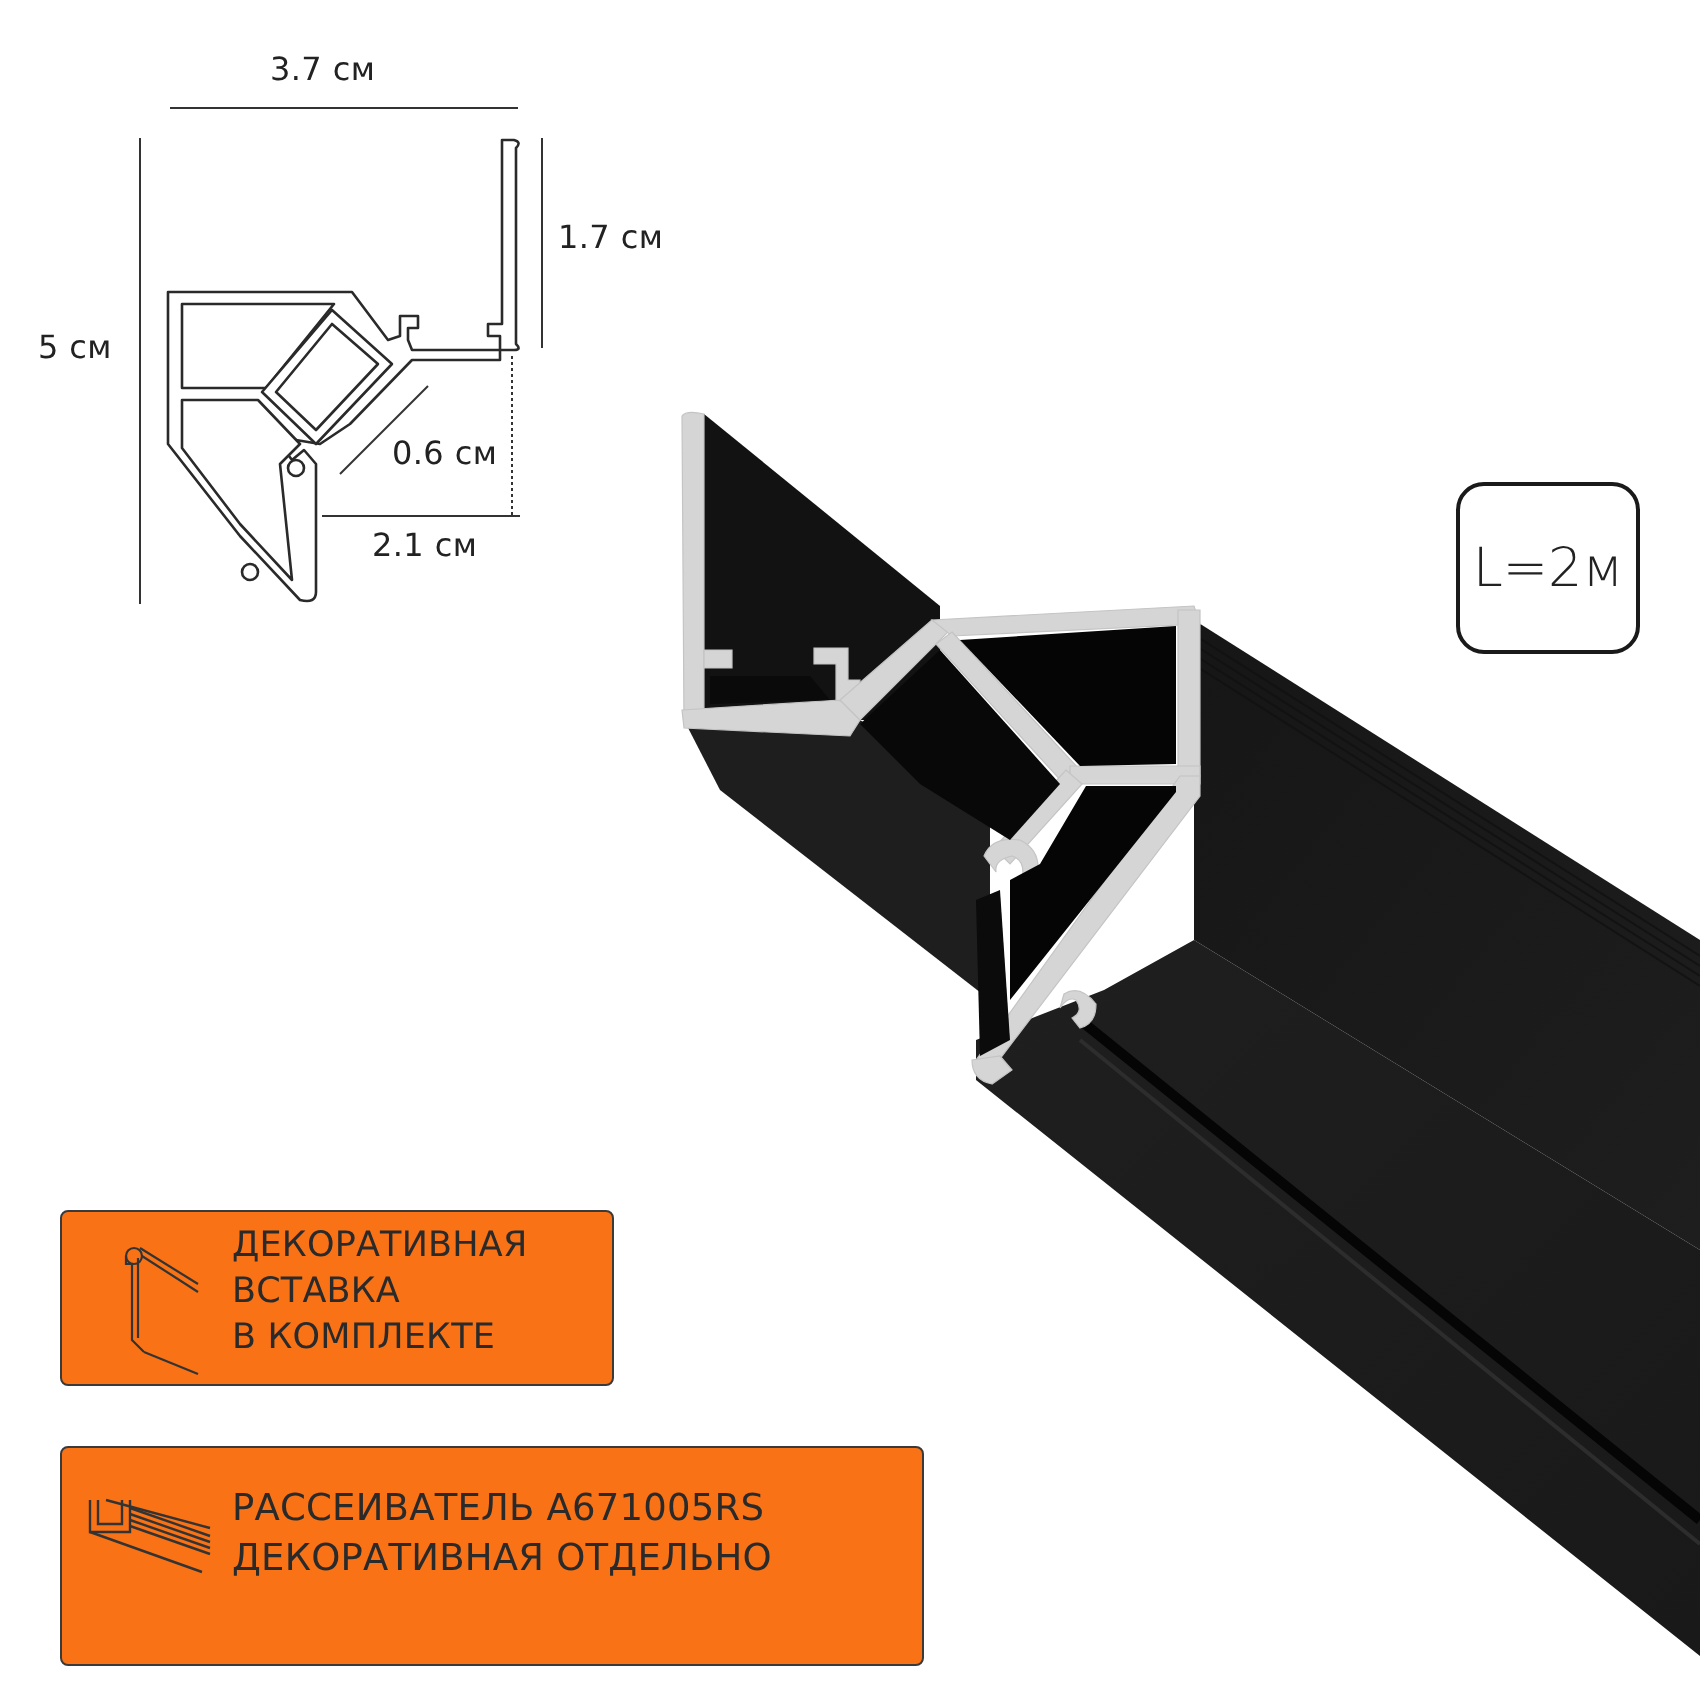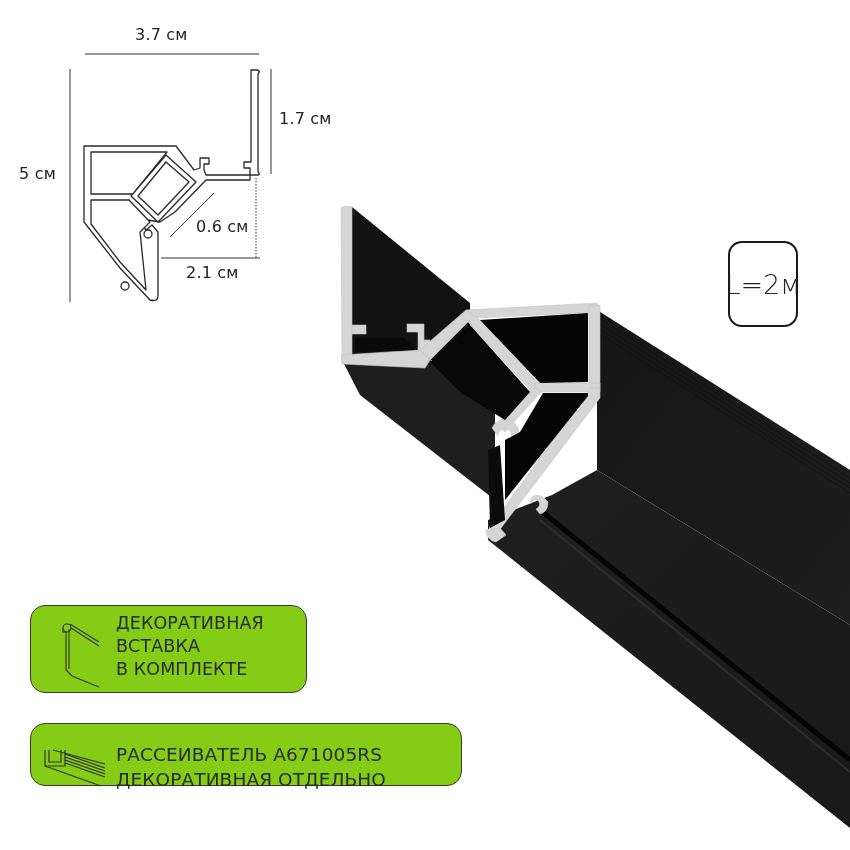--- a/index.html
+++ b/index.html
@@ -1,26 +1,26 @@
 <!DOCTYPE html>
 <html><head>
   <meta charset="utf-8">
   <style>
     html, body { margin: 0; padding: 0; background: #ffffff; }
     body { width: 850px; height: 850px; position: relative; overflow: hidden;
            font-family: "DejaVu Sans", sans-serif; color: #1a1a1a; }
     .abs { position: absolute; }
     .dim-label { font-size: 16px; color: #222; white-space: nowrap; letter-spacing: 0.2px; }
-    .length-badge { left: 728px; top: 241px; width: 70px; height: 86px;
+    .length-badge { left: 728px; top: 241px; width: 92px; height: 86px;
                     border: 2px solid #1a1a1a; border-radius: 14px; box-sizing: border-box;
                     display: flex; align-items: center; justify-content: center;
                     font-size: 27px; font-weight: 300; color: #222; }
-    .info-box { border: 1.5px solid #3a3a3a; border-radius: 15px; box-sizing: border-box; background: #84cc16; }
+    .info-box { border: 1.5px solid #3a3a3a; border-radius: 4px; box-sizing: border-box; background: #f97316; }
     .info-box-1 { left: 30px; top: 605px; width: 277px; height: 88px; }
-    .info-box-2 { left: 30px; top: 723px; width: 432px; height: 63px; }
+    .info-box-2 { left: 30px; top: 723px; width: 432px; height: 110px; }
     .info-text { font-size: 17.5px; line-height: 23px; color: #2a2a2a; white-space: nowrap; letter-spacing: 0.1px; }
     svg { position: absolute; overflow: visible; }
   </style>
 </head>
 <body>
 
 <svg width="300" height="320" style="left:0; top:0;" viewBox="0 0 300 320">
   <g stroke="#333" stroke-width="1" fill="none">
 
     <line x1="85" y1="54" x2="259" y2="54"></line>

